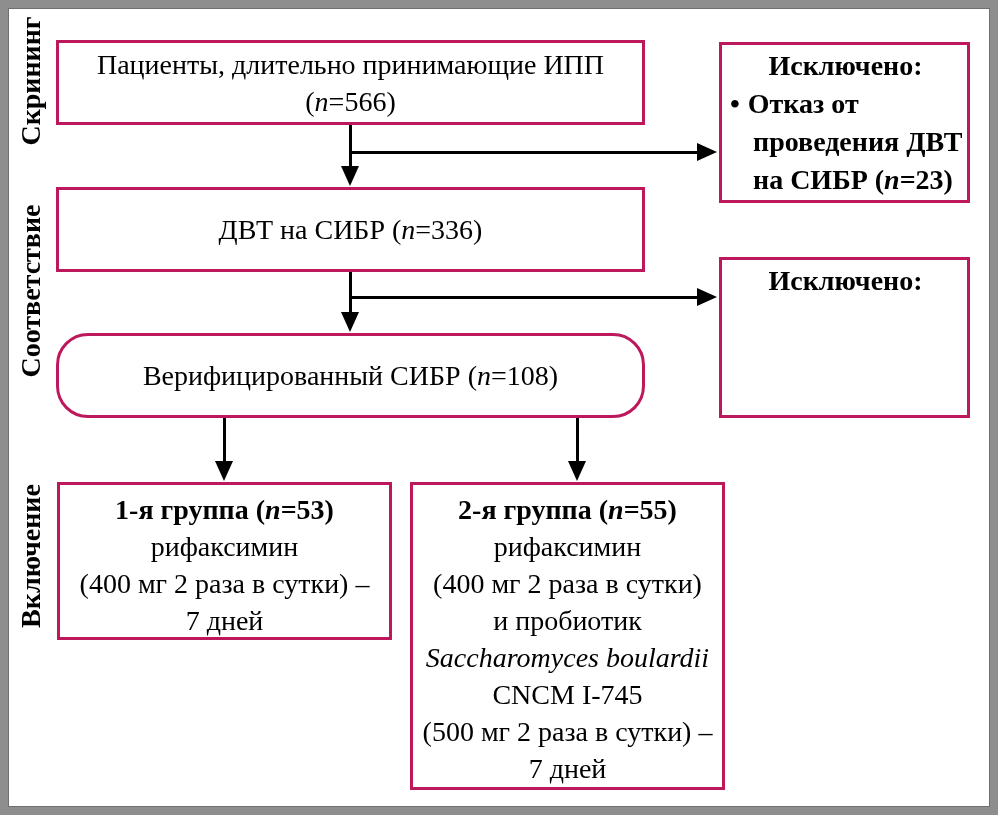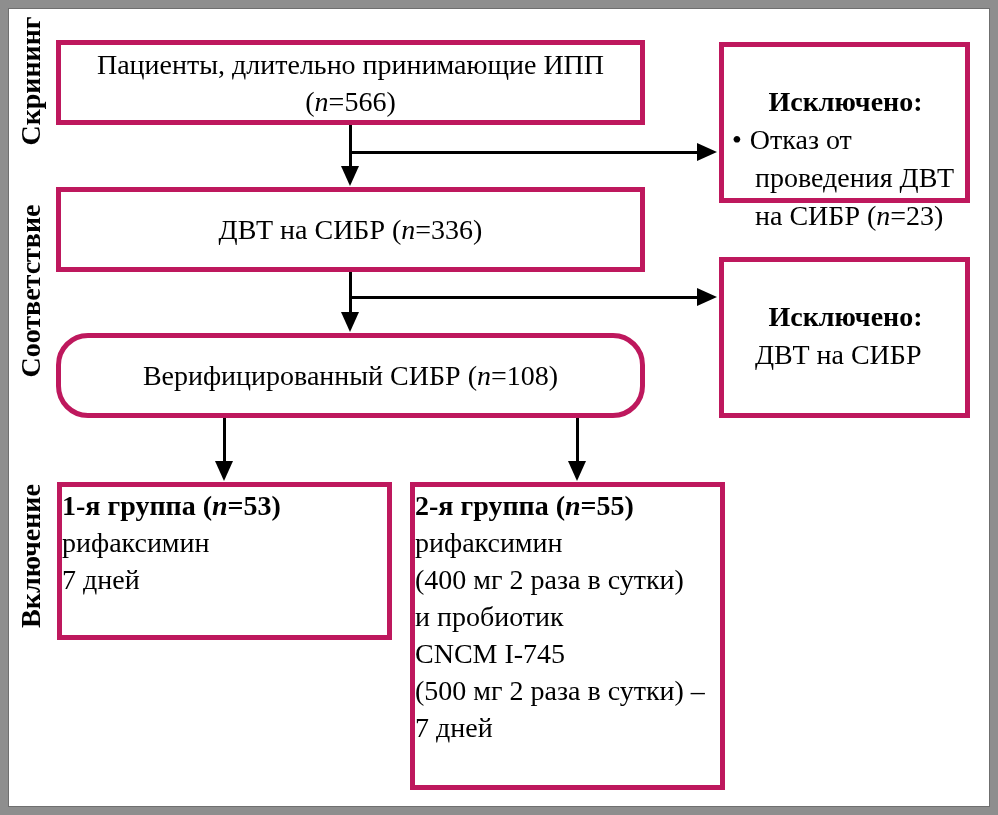--- a/index.html
+++ b/index.html
@@ -16,21 +16,21 @@
     position: absolute;
     inset: 0;
     border: 8px solid #8e8e8e;
     box-shadow: inset 0 0 0 1px #6f6f6f;
     pointer-events: none;
     z-index: 6;
   }
   .fbox {
     position: absolute;
     box-sizing: border-box;
-    border: 5px solid #be185d;
+    border: 3px solid #be185d;
     background: #ffffff;
     font-size: 28px;
     line-height: 37px;
     z-index: 2;
   }
   .center-text {
     display: flex;
     flex-direction: column;
     align-items: center;
     justify-content: center;
@@ -47,26 +47,26 @@
     white-space: nowrap;
     transform: translate(-50%, -50%) rotate(-90deg);
     z-index: 2;
   }
   
   .excl {
     padding: 2px 6px 2px 8px;
     line-height: 38px;
     font-size: 28px;
   }
-  .excl-title { text-align: center; font-weight: bold; white-space: nowrap; margin-top: 34px; }
-  .excl-line { white-space: nowrap; padding-left: 23px; }
+  .excl-title { text-align: center; font-weight: bold; white-space: nowrap; }
+  .excl-line { white-space: nowrap; padding-left: 23px; font-weight: bold; }
   .excl-line.first { padding-left: 0; }
   .bullet { margin-right: 8px; }
   
-  .group { padding-top: 0; }
+  .group { padding-top: 6px; text-align: center; }
   
   .cline { position: absolute; background: #000000; z-index: 1; }
   .ah-down {
     position: absolute; width: 0; height: 0; z-index: 1;
     border-left: 9px solid transparent;
     border-right: 9px solid transparent;
     border-top: 20px solid #000000;
   }
   .ah-right {
     position: absolute; width: 0; height: 0; z-index: 1;
@@ -123,34 +123,35 @@
 
   <div class="fbox excl" id="box-excl-1">
     <div class="excl-title">Исключено:</div>
     <div class="excl-line first"><span class="bullet">•</span><span>Отказ от</span></div>
     <div class="excl-line">проведения ДВТ</div>
     <div class="excl-line"><span>на СИБР (</span><span class="it">n</span><span>=23)</span></div>
   </div>
 
   <div class="fbox excl" id="box-excl-2">
     <div class="excl-title">Исключено:</div>
-    <div class="excl-line">ДВТ на СИБР</div>
   </div>
 
   <div class="fbox group" id="box-group-1">
     <div class="fline b"><span>1-я группа (</span><span class="it">n</span><span>=53)</span></div>
     <div class="fline">рифаксимин</div>
+    <div class="fline">(400 мг 2 раза в сутки) –</div>
     <div class="fline">7 дней</div>
   </div>
 
   <div class="fbox group" id="box-group-2">
     <div class="fline b"><span>2-я группа (</span><span class="it">n</span><span>=55)</span></div>
     <div class="fline">рифаксимин</div>
     <div class="fline">(400 мг 2 раза в сутки)</div>
     <div class="fline">и пробиотик</div>
+    <div class="fline it">Saccharomyces boulardii</div>
     <div class="fline">CNCM I-745</div>
     <div class="fline">(500 мг 2 раза в сутки) –</div>
     <div class="fline">7 дней</div>
   </div>
 
   <div class="cline" id="line-v1"></div>
   <div class="ah-down" id="ah-v1"></div>
   <div class="cline" id="line-h1"></div>
   <div class="ah-right" id="ah-h1"></div>
 

